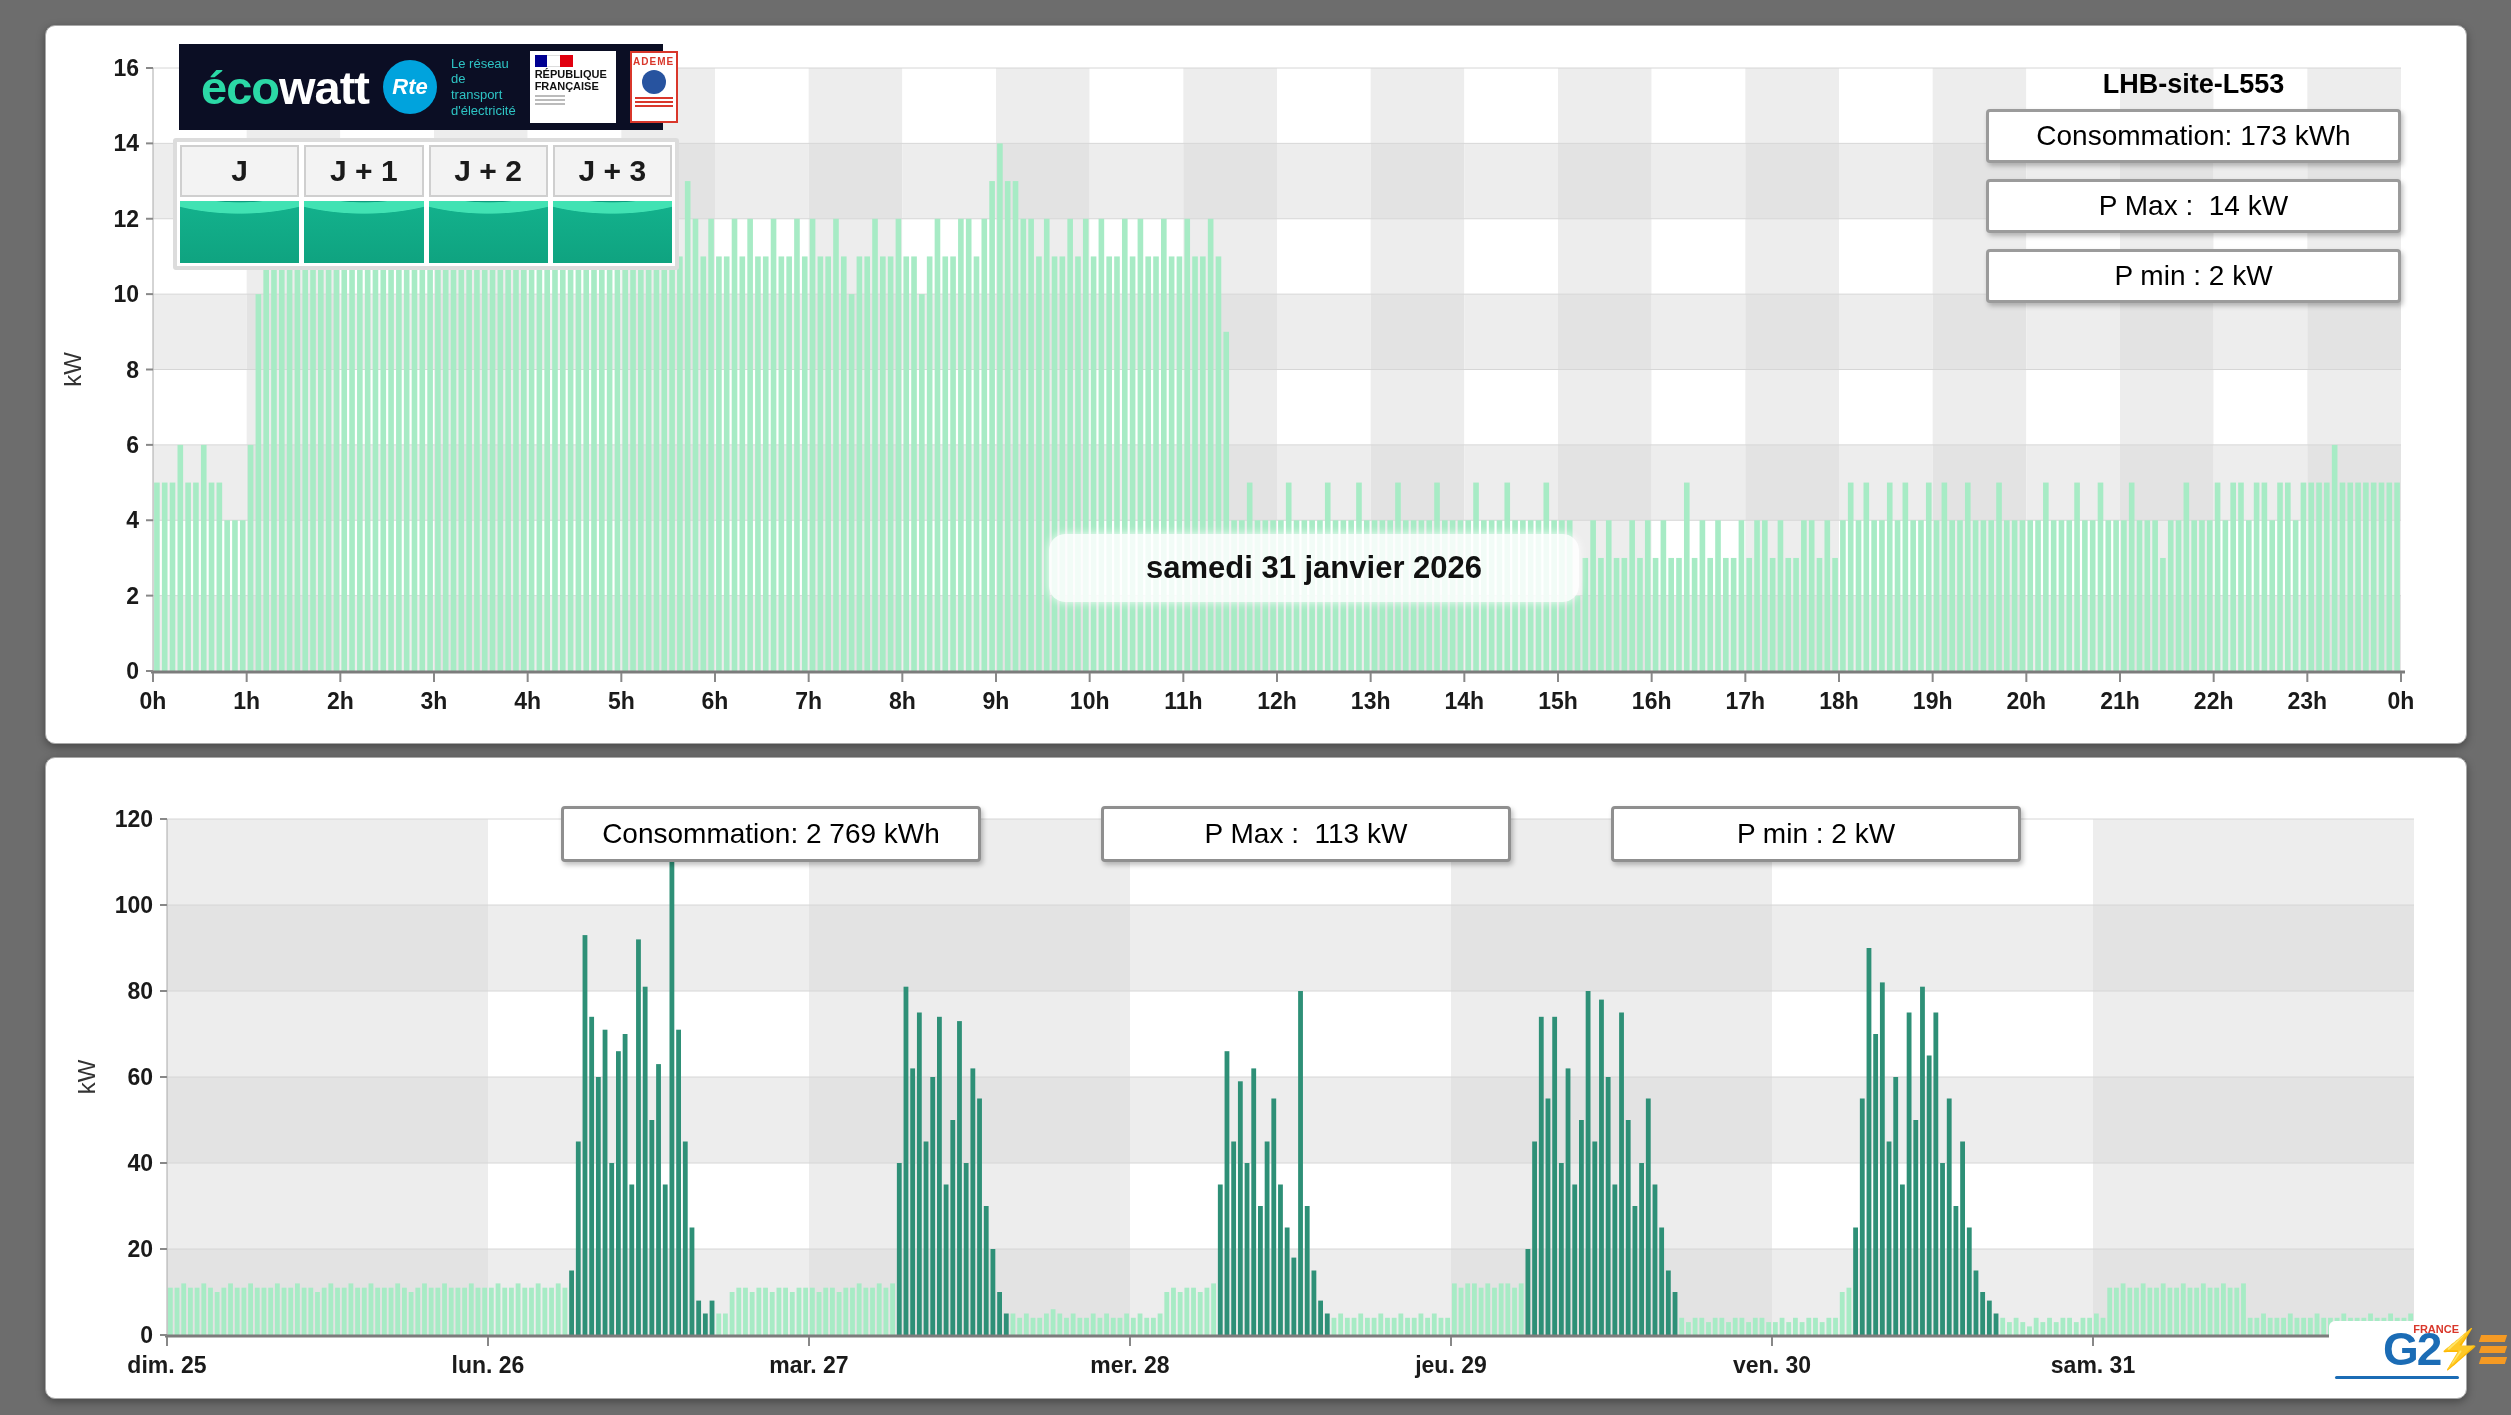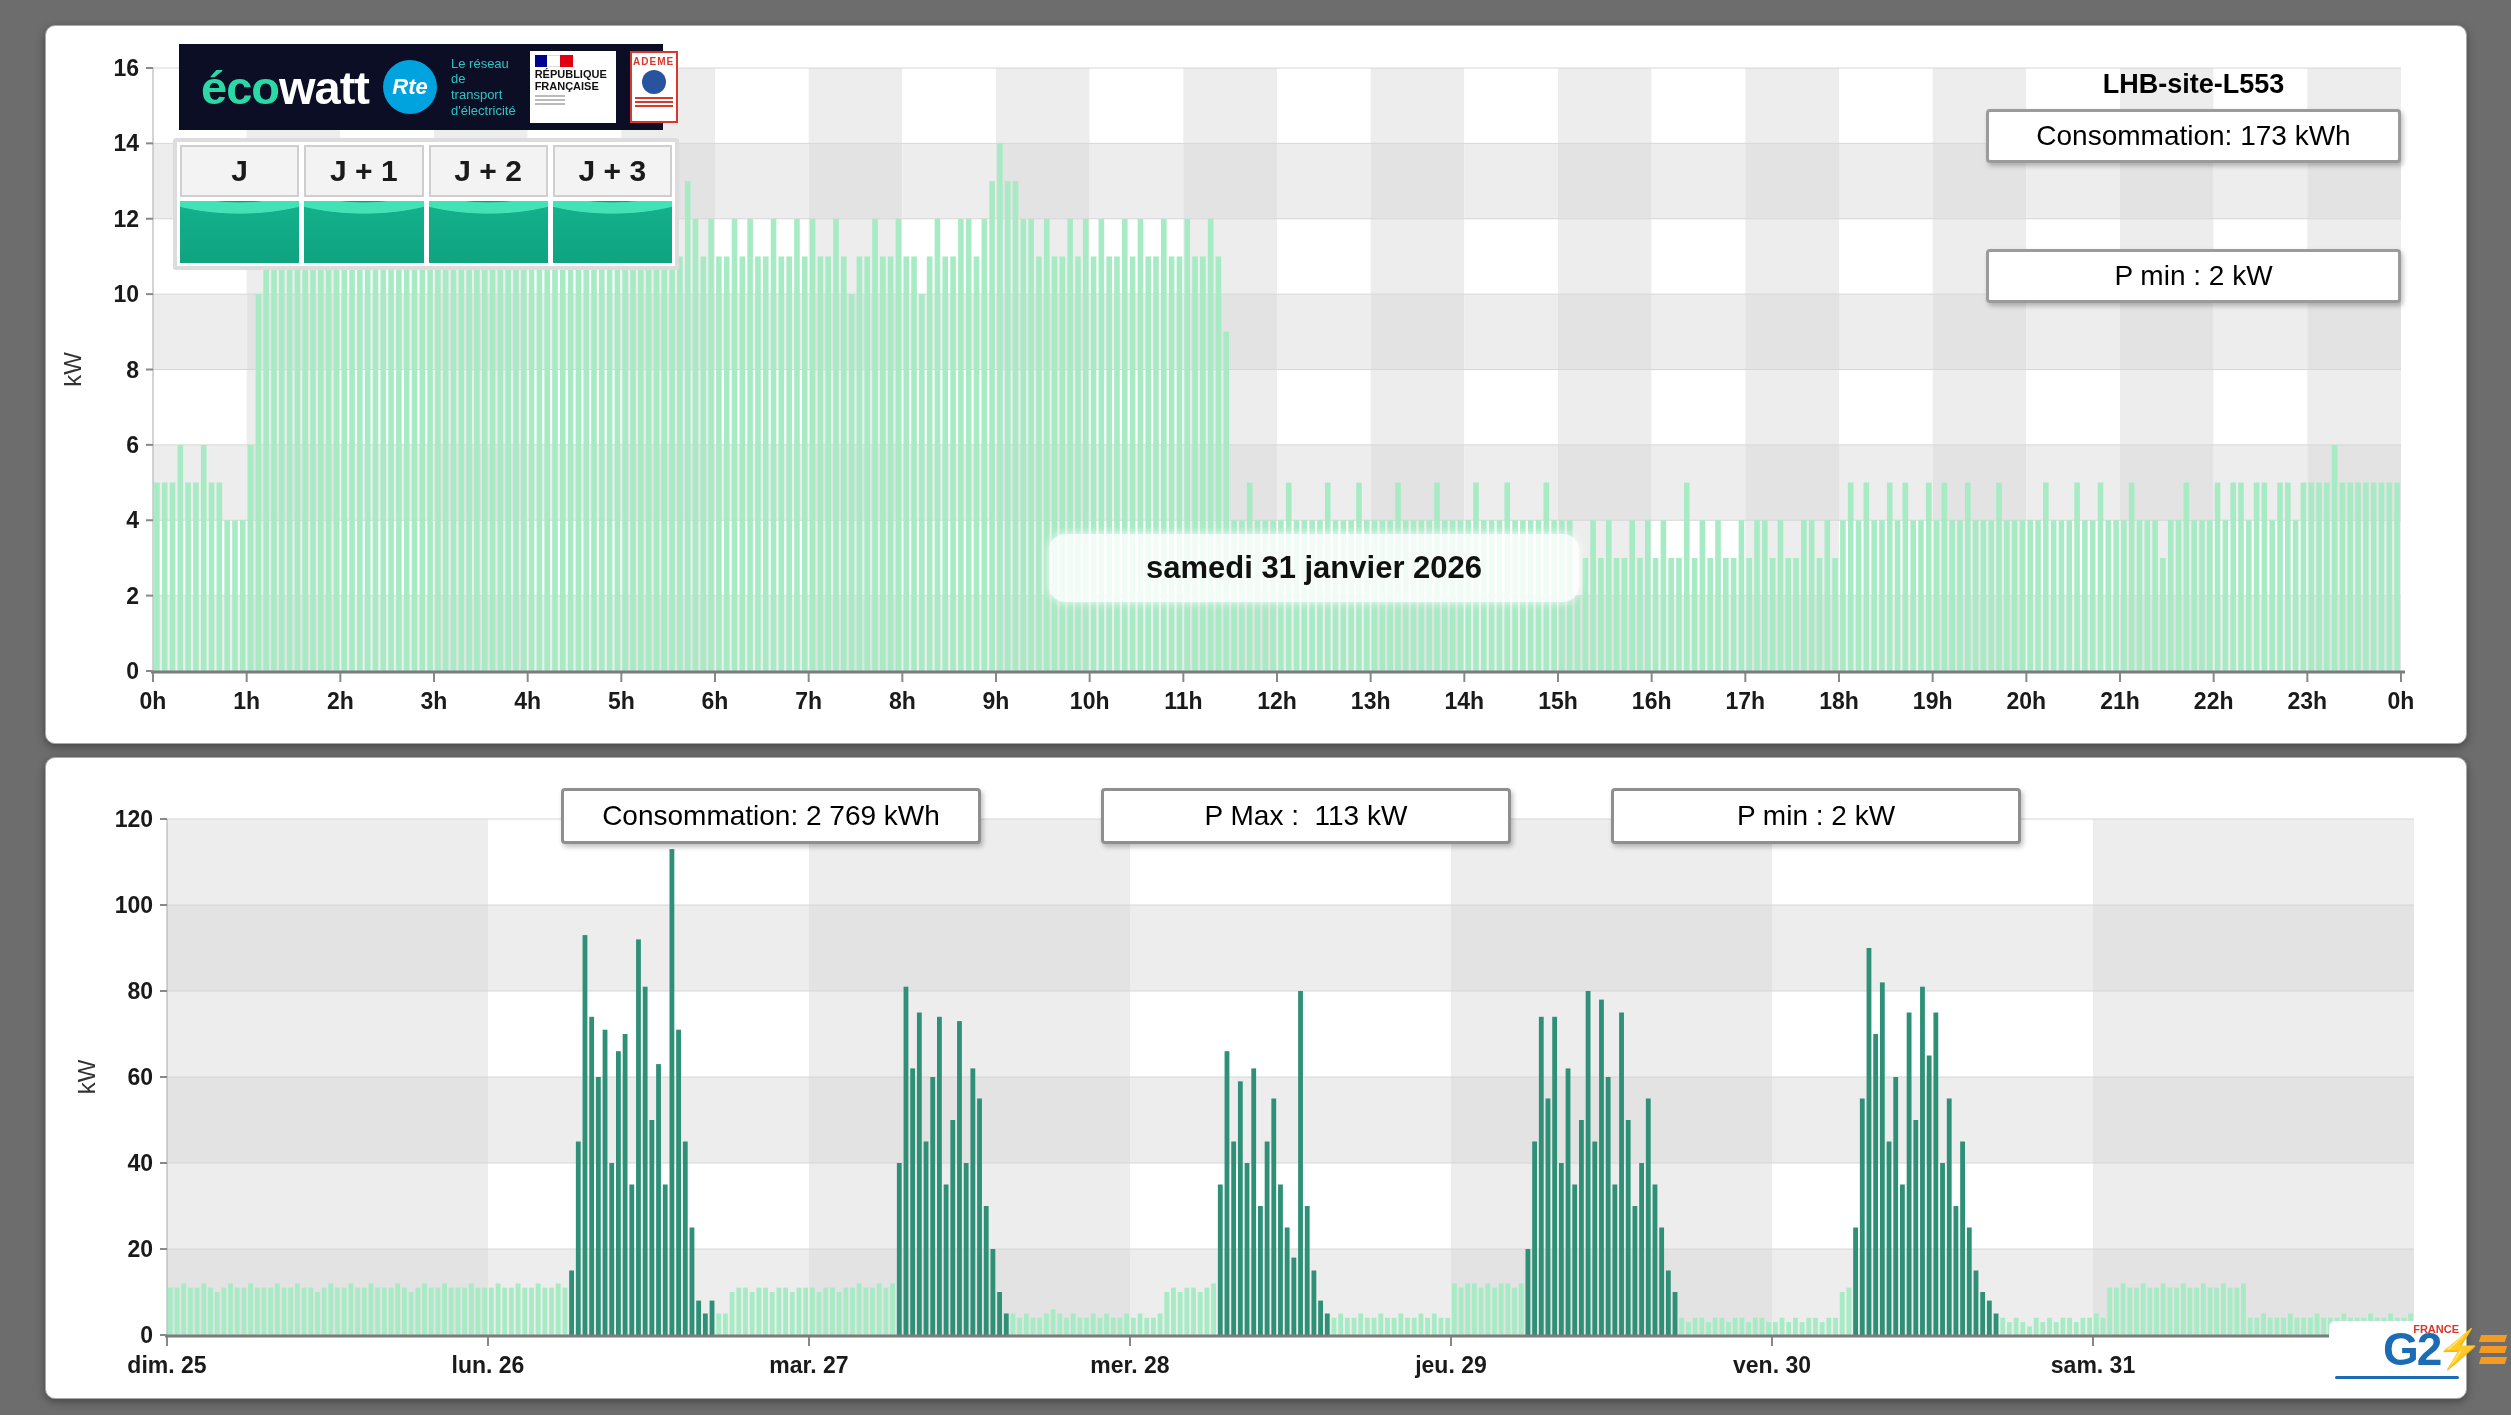--- a/index.html
+++ b/index.html
@@ -89,21 +89,21 @@
   .box-pmin{top:223px;}
 
   .date-box{
     position:absolute;left:1003px;top:508px;width:530px;height:68px;
     background:rgba(255,255,255,.85);border-radius:16px;
     display:flex;align-items:center;justify-content:center;
     font-size:31px;font-weight:bold;color:#111;
     box-shadow:0 0 10px rgba(255,255,255,.9);
   }
 
-  .panel.bottom .info-box{height:56px;top:30px;border-color:#8f8f8f;}
+  .panel.bottom .info-box{height:56px;top:48px;border-color:#8f8f8f;}
   .wbox-conso{left:515px;width:420px;}
   .wbox-pmax{left:1055px;width:410px;}
   .wbox-pmin{left:1565px;width:410px;}
 
   
   .g2e{
     position:absolute;left:2283px;top:563px;width:136px;height:72px;background:#ffffff;
     border-radius:6px;padding:2px 6px;box-sizing:border-box;
   }
   .g2e-row{display:flex;align-items:center;height:52px;margin-left:48px;}
@@ -731,20 +731,21 @@
         <div class="tab-tile"></div>
       </div>
       <div class="tab">
         <div class="tab-label">J + 3</div>
         <div class="tab-tile"></div>
       </div>
     </div>
 
     <div class="site-title">LHB-site-L553</div>
     <div class="info-box box-conso">Consommation: 173 kWh</div>
+    <div class="info-box box-pmax">P Max :  14 kW</div>
     <div class="info-box box-pmin">P min : 2 kW</div>
 
     <div class="date-box">samedi 31 janvier 2026</div>
   </section>
 
   <section class="panel bottom">
     <svg id="chart-bottom" width="2420" height="640">
         <rect x="121" y="491" width="321" height="86" fill="#e3e3e3"></rect>
         <rect x="442" y="491" width="321" height="86" fill="#ededed"></rect>
         <rect x="763" y="491" width="321" height="86" fill="#e3e3e3"></rect>

